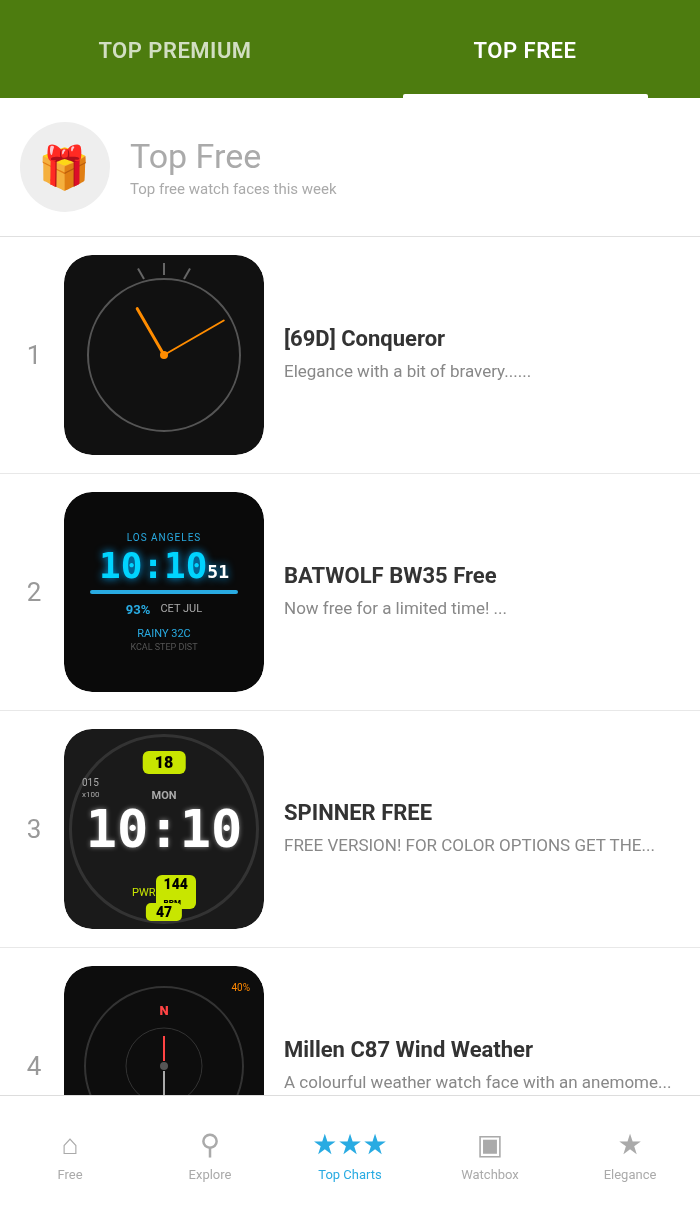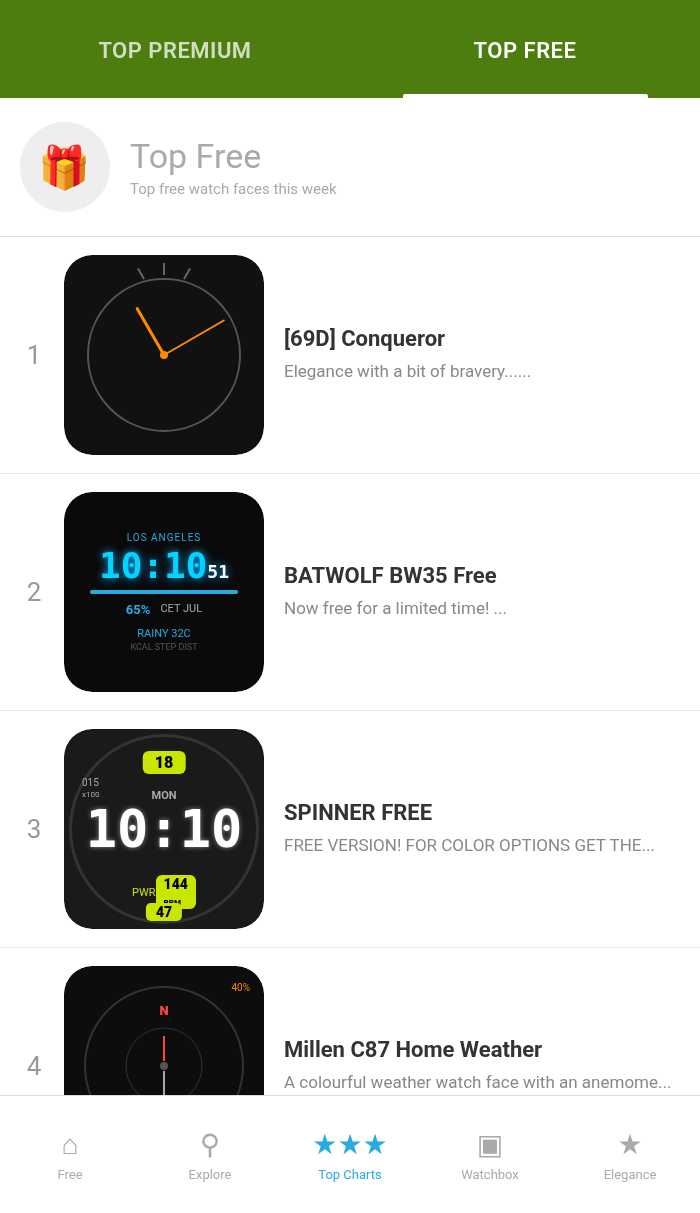--- a/index.html
+++ b/index.html
@@ -389,21 +389,21 @@
     </div>
 
     <div class="watch-item">
       <div class="watch-rank">2</div>
       <div class="watch-thumb">
         <div class="wf-batwolf">
           <div class="bw-label">LOS ANGELES</div>
           <div class="bw-time">10:10<span style="font-size:18px;color:#fff;">51</span></div>
           <div class="bw-bar"></div>
           <div style="display:flex;gap:10px;margin-top:4px;">
-            <span style="color:#29abe2;font-size:13px;font-weight:bold;">65%</span>
+            <span style="color:#29abe2;font-size:13px;font-weight:bold;">93%</span>
             <span style="color:#aaa;font-size:11px;">CET JUL</span>
           </div>
           <div style="color:#29abe2;font-size:11px;margin-top:10px;">RAINY 32C</div>
           <div style="color:#555;font-size:9px;margin-top:2px;">KCAL STEP DIST</div>
         </div>
       </div>
       <div class="watch-info">
         <h2>BATWOLF BW35 Free</h2>
         <p>Now free for a limited time!
 ...</p>
@@ -444,21 +444,21 @@
             <line x1="40" y1="10" x2="40" y2="35" stroke="#ff4444" stroke-width="2"></line>
             <line x1="40" y1="45" x2="40" y2="70" stroke="#aaa" stroke-width="2"></line>
             <circle cx="40" cy="40" r="4" fill="#555"></circle>
           </svg>
           <div style="position:absolute;bottom:22px;left:10px;color:#29abe2;font-size:10px;font-weight:bold;">ENE</div>
           <div style="position:absolute;bottom:12px;left:50%;transform:translateX(-50%);color:#aaa;font-size:9px;">29°C</div>
           <div style="position:absolute;top:16px;right:14px;color:#ff8800;font-size:10px;">40%</div>
         </div>
       </div>
       <div class="watch-info">
-        <h2>Millen C87 Home Weather</h2>
+        <h2>Millen C87 Wind Weather</h2>
         <p>A colourful weather watch face with an anemome...</p>
       </div>
     </div>
 
   </div>
 </div>
 
 <div class="bottom-nav">
 
   <div class="nav-item">

